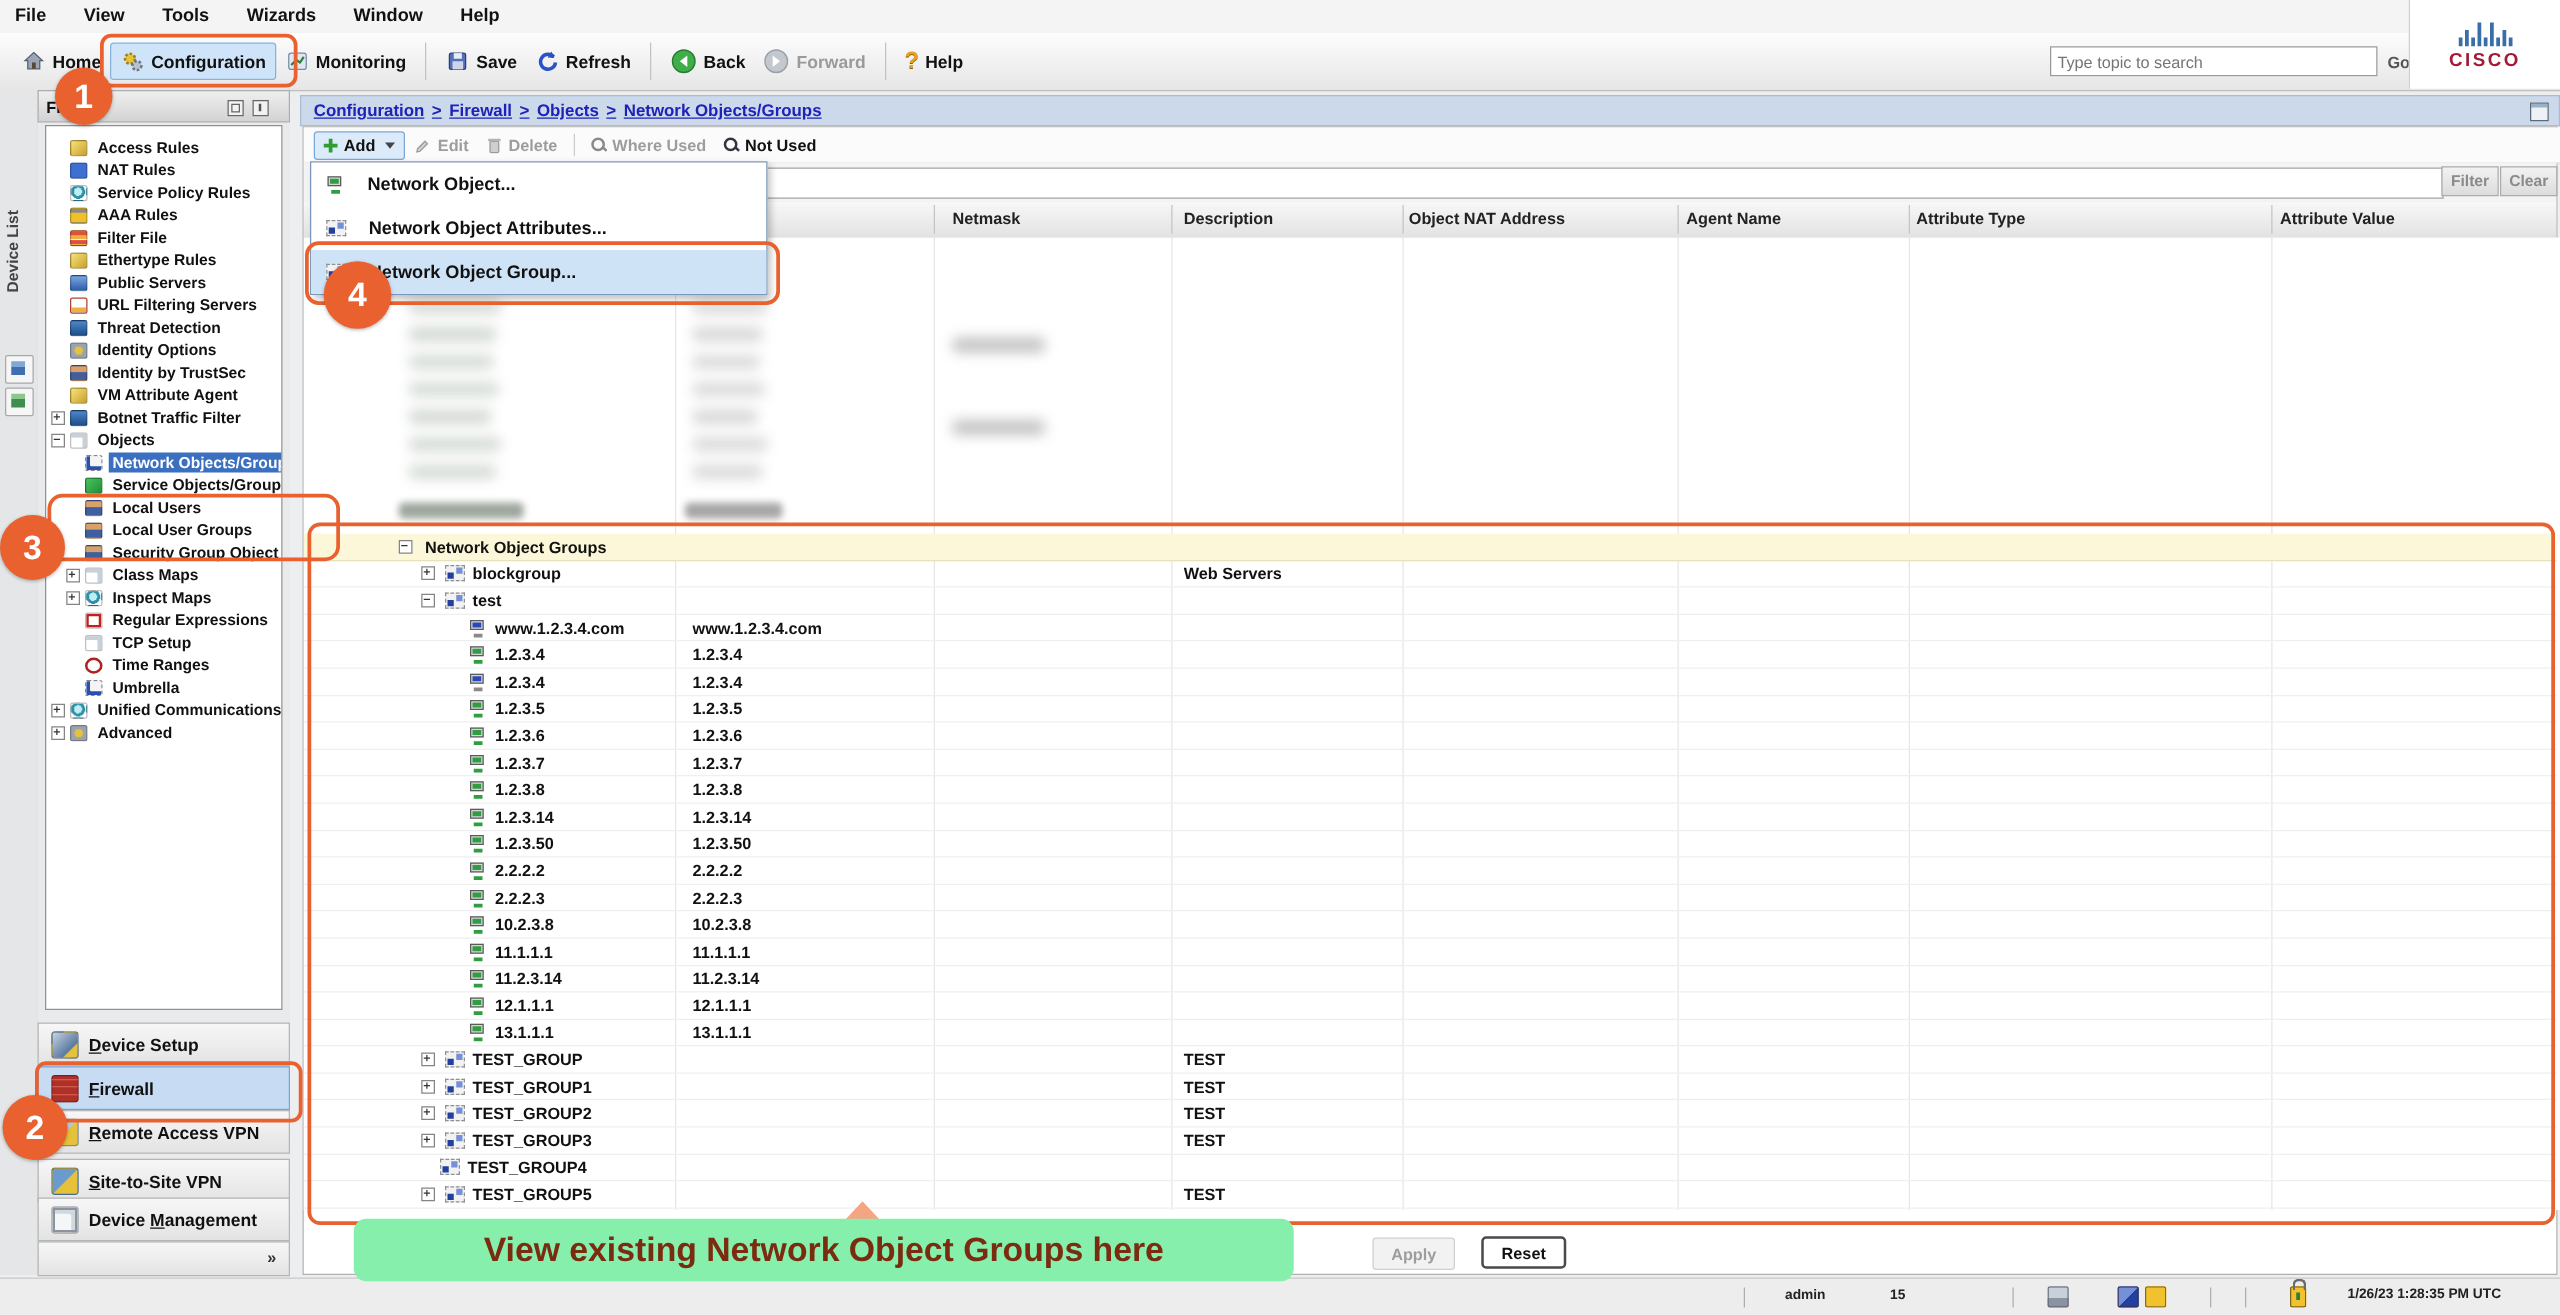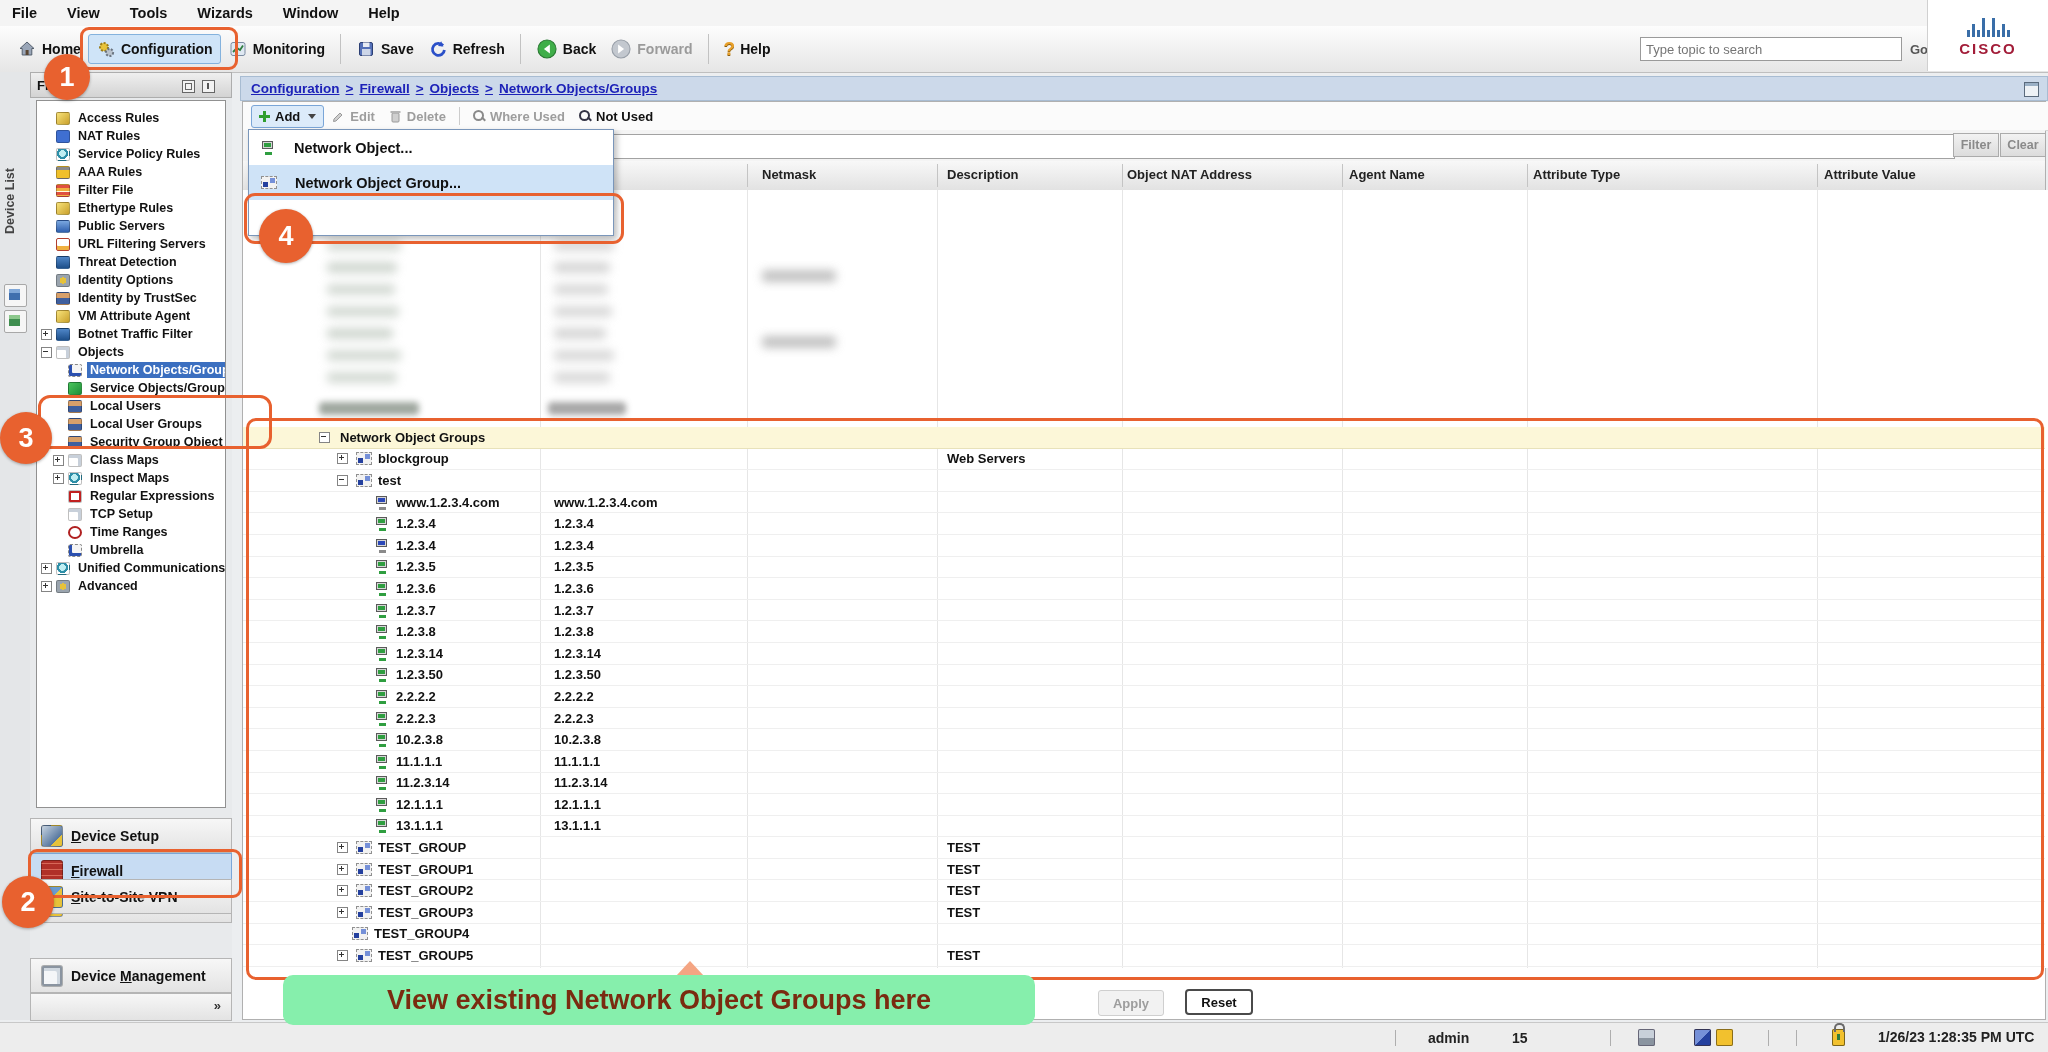--- a/index.html
+++ b/index.html
@@ -121,21 +121,21 @@
   .mitem.hl{background:#cfe3f7;}
   
   .obox{position:absolute;border:3px solid #e8612f;border-radius:9px;z-index:40;pointer-events:none;}
   .callout{position:absolute;background:#e8612f;color:#fff;border-radius:50%;display:flex;align-items:center;justify-content:center;font-size:27px;font-weight:700;z-index:50;box-shadow:0 1px 3px rgba(0,0,0,.3);}
   #banner{position:absolute;left:283px;top:975px;width:752px;height:50px;background:#86efac;border-radius:10px;display:flex;align-items:center;justify-content:center;font-size:27px;font-weight:700;color:#7a2b10;z-index:60;}
   #banner-tri{position:absolute;left:676px;top:961px;width:0;height:0;border-left:14px solid transparent;border-right:14px solid transparent;border-bottom:15px solid #f4a583;z-index:60;}
   
   #apply-btn{position:absolute;left:1098px;top:990px;width:64px;height:24px;background:#f2f2f2;border:1px solid #cfcfcf;border-radius:3px;color:#9d9d9d;font-size:13px;font-weight:700;display:flex;align-items:center;justify-content:center;}
   #reset-btn{position:absolute;left:1185px;top:989px;width:68px;height:26px;background:#fff;border:2px solid #4a4a4a;border-radius:4px;color:#111;font-size:13px;font-weight:700;display:flex;align-items:center;justify-content:center;box-sizing:border-box;}
   
-  #statusbar{position:absolute;left:0;top:1022px;width:2048px;height:30px;background:#ededed;border-top:1px solid #c8c8c8;font-size:14px;font-weight:600;color:#222;}
+  #statusbar{position:absolute;left:0;top:1022px;width:2048px;height:30px;background:#ededed;border-top:1px solid #c8c8c8;font-size:11px;font-weight:600;color:#222;}
   .ssep{position:absolute;top:7px;width:1px;height:16px;background:#aeaeae;}
   .sico{position:absolute;top:6px;width:17px;height:17px;border-radius:2px;}
   .sico.prn{background:linear-gradient(#c8d0da 55%,#8a94a0 55%);box-shadow:inset 0 0 0 1px #667;}
   .sico.dev{background:linear-gradient(135deg,#7590d8 50%,#24409e 51%);box-shadow:inset 0 0 0 1px #335;}
   .sico.alert{background:#f2c12e;box-shadow:inset 0 0 0 1px #8a6d1a;}
   .sico.lock{width:13px;background:#f2c12e;box-shadow:inset 0 0 0 1px #7a641a;border-radius:2px;}
   .sico.lock::before{content:"";position:absolute;left:2px;top:-6px;width:7px;height:7px;border:2px solid #6a6a6a;border-bottom:none;border-radius:5px 5px 0 0;}
   .sico.lock::after{content:"";position:absolute;left:5px;top:5px;width:3px;height:6px;background:#2f7d3f;}
   #stat-time{position:absolute;left:1878px;top:6px;font-weight:700;}
   .helpq{color:#e8a02a;font-size:19px;font-weight:700;text-shadow:0 1px 0 #8a5d10;}
@@ -388,21 +388,21 @@
         <span><span class="u">D</span><span>evice Setup</span></span>
       </div>
     <div class="navbtn sel" style="top:781px">
         <span class="nvi fw"></span>
         <span><span class="u">F</span><span>irewall</span></span>
       </div>
     <div class="navbtn" style="top:816px">
         <span class="nvi ra"></span>
         <span><span class="u">R</span><span>emote Access VPN</span></span>
       </div>
-    <div class="navbtn" style="top:807px">
+    <div class="navbtn" style="top:855px">
         <span class="nvi ss"></span>
         <span><span class="u">S</span><span>ite-to-Site VPN</span></span>
       </div>
     <div class="navbtn" style="top:886px">
         <span class="nvi dm"></span>
         <span><span>Device </span><span class="u">M</span><span>anagement</span></span>
       </div>
     <div id="nav-more" style="top:921px">
         <span style="position:absolute;right:10px;top:4px">»</span>
       </div>
@@ -689,20 +689,24 @@
     </div>
   </div>
 
   <div id="add-menu">
     <div class="mitem">
         <span class="hic hg">
           <i></i>
         </span>
         <span>Network Object...</span>
       </div>
+    <div class="mitem">
+        <span class="gicon"></span>
+        <span>Network Object Attributes...</span>
+      </div>
     <div class="mitem hl">
         <span class="gicon"></span>
         <span>Network Object Group...</span>
       </div>
   </div>
 
   <div id="apply-btn">Apply</div>
   <div id="reset-btn">Reset</div>
 
   <div id="statusbar">

